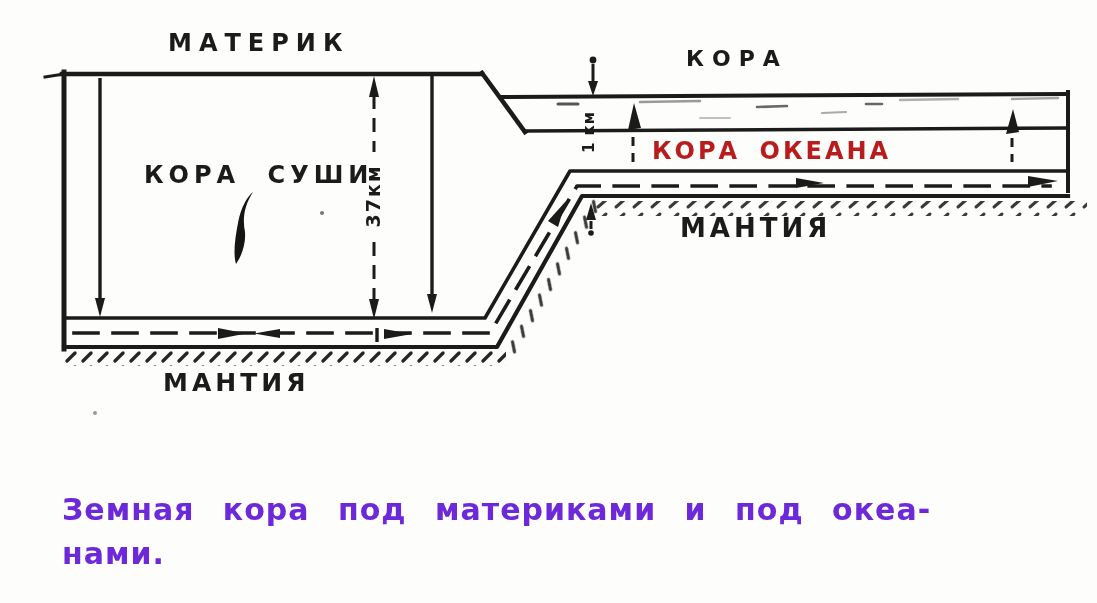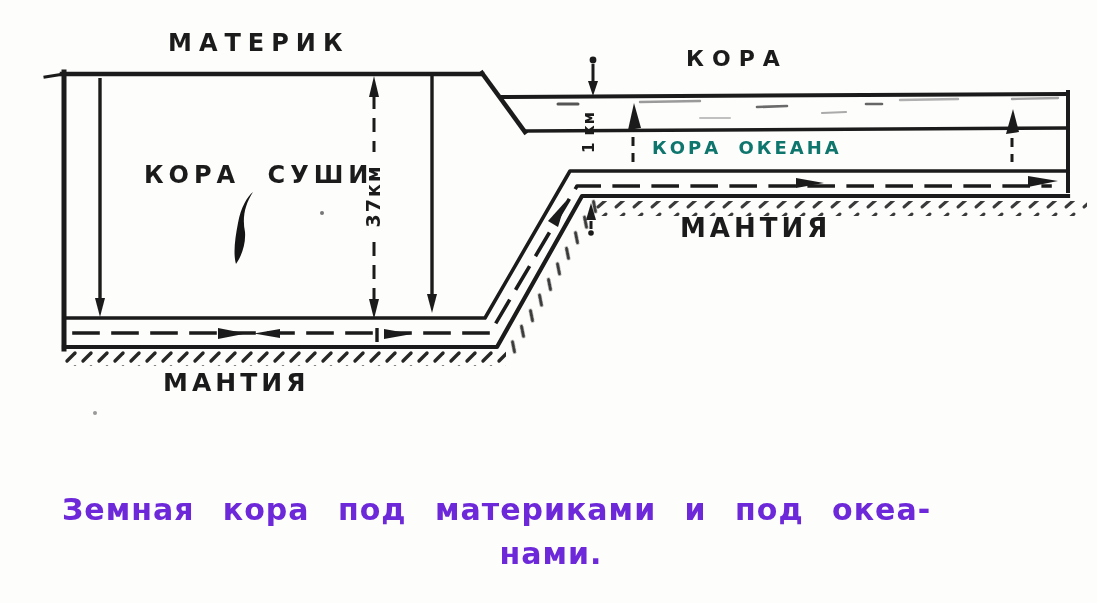--- a/index.html
+++ b/index.html
@@ -11,33 +11,33 @@
   }
   .stage{position:absolute;left:0;top:0;width:1097px;height:484px;}
   svg{position:absolute;left:0;top:0;}
   .lbl{
     position:absolute;white-space:nowrap;color:#1b1b1b;
     font-weight:700;-webkit-user-select:none;user-select:none;
   }
   .lbl-materik{left:168px;top:29px;font-size:24px;letter-spacing:7px;}
   .lbl-okean{left:686px;top:46px;font-size:22px;letter-spacing:8px;}
   .lbl-kora-sushi{left:144px;top:161px;font-size:24px;letter-spacing:5px;word-spacing:14px;}
-  .lbl-kora-okeana{left:652px;top:137px;font-size:18px;letter-spacing:3px;word-spacing:8px;color:#0f766e;font-weight:700;}
+  .lbl-kora-okeana{left:652px;top:137px;font-size:24px;letter-spacing:3px;word-spacing:8px;color:#b91c1c;font-weight:700;}
   .lbl-mantiya-left{left:163px;top:368px;font-size:25px;letter-spacing:4px;}
   .lbl-mantiya-right{left:680px;top:213px;font-size:26px;letter-spacing:4px;}
   .dim{position:absolute;text-align:center;font-weight:700;}
   .dim-37{left:334px;top:184px;width:80px;height:24px;font-size:19px;letter-spacing:2px;transform:rotate(-90deg);}
   .dim-1{left:558px;top:122px;width:64px;height:20px;font-size:15px;letter-spacing:1px;transform:rotate(-90deg);}
   .caption{
     position:absolute;left:62px;top:488px;width:978px;
     font-weight:700;font-size:30px;line-height:44px;
     letter-spacing:1px;color:#6d28d9;
   }
   .caption .l1{word-spacing:17px;white-space:nowrap;}
-  .caption .l2{text-align:center;word-spacing:17px;}
+  .caption .l2{text-align:left;word-spacing:17px;}
 </style>
 </head>
 <body>
 
 <div class="stage">
 
   <svg width="1097" height="480" viewBox="0 0 1097 480">
     <defs>
       <pattern id="hatch" width="16" height="14" patternUnits="userSpaceOnUse">
         <line x1="3" y1="11" x2="11" y2="3" stroke="#262626" stroke-width="3.4" stroke-linecap="round"></line>

